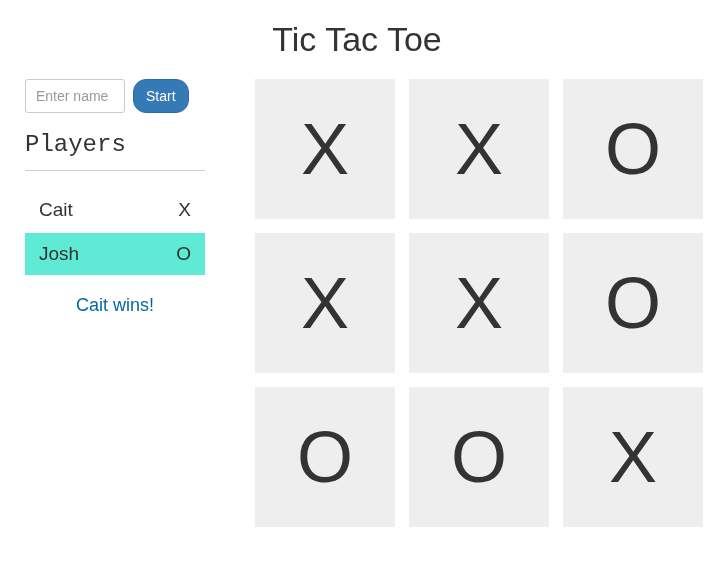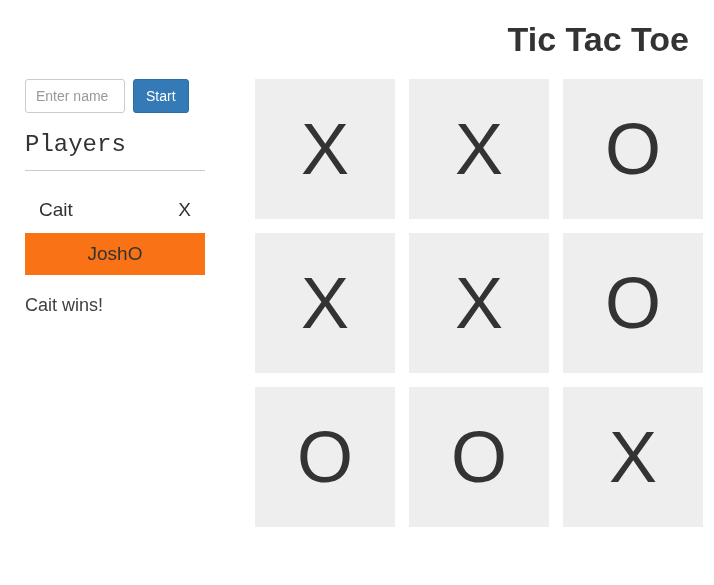--- a/index.html
+++ b/index.html
@@ -5,23 +5,23 @@
     * { box-sizing: border-box; margin: 0; padding: 0; }
     body {
       font-family: "Helvetica Neue", Helvetica, Arial, sans-serif;
       background: #fff;
       color: #333;
       width: 714px;
       height: 585px;
       padding: 20px 25px;
     }
     .title {
-      text-align: right;
+      text-align: center;
       font-size: 34px;
-      font-weight: 700;
+      font-weight: 400;
       margin-bottom: 20px;
     }
     .layout {
       display: flex;
       gap: 50px;
     }
     .sidebar {
       width: 180px;
       flex-shrink: 0;
     }
@@ -39,21 +39,21 @@
       font-size: 14px;
       color: #0f766e;
     }
     .name-input::placeholder { color: #999; }
     .start-btn {
       height: 34px;
       padding: 0 12px;
       background: #337ab7;
       color: #fff;
       border: 1px solid #2e6da4;
-      border-radius: 3px;
+      border-radius: 13px;
       font-size: 14px;
       cursor: pointer;
     }
     .players-heading {
       font-size: 24px;
       font-weight: 400;
       margin-bottom: 12px;
       font-family: Liberation Mono, monospace;
     }
     .divider {
@@ -62,25 +62,25 @@
       margin-bottom: 18px;
     }
     .player-row {
       display: flex;
       justify-content: space-between;
       padding: 10px 14px;
       font-size: 19px;
       margin-bottom: 2px;
     }
     .player-row.active {
-      background: #f97316;
-      justify-content: center;
+      background: #5eead4;
     }
     .status-msg {
-      color: #404040;
+      text-align: center;
+      color: #0369a1;
       font-size: 18px;
       margin-top: 20px;
     }
     .board {
       display: grid;
       grid-template-columns: repeat(3, 140px);
       grid-template-rows: repeat(3, 140px);
       gap: 14px;
     }
     .cell {

